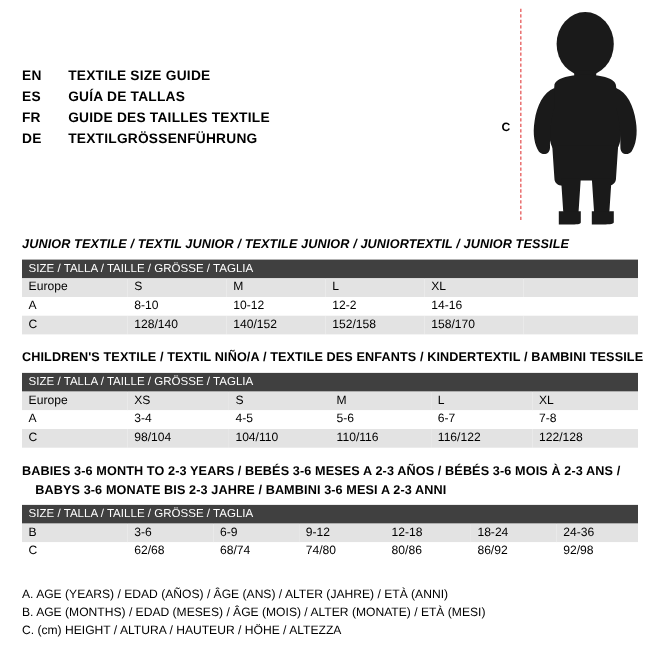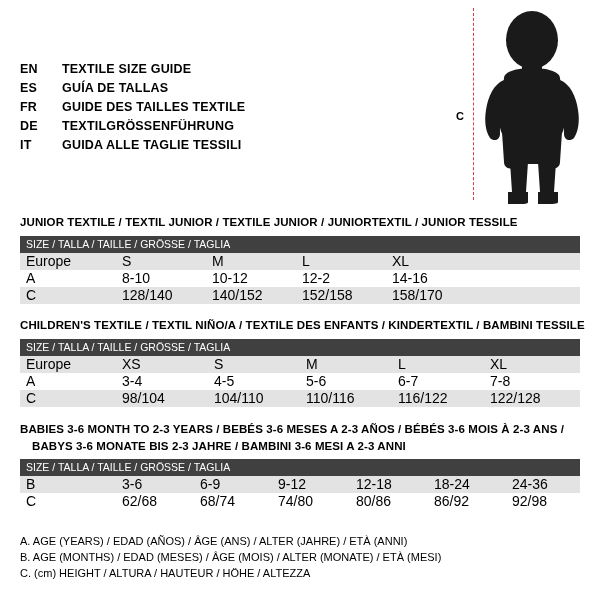--- a/index.html
+++ b/index.html
@@ -99,21 +99,21 @@
     border-collapse: collapse;
     width: 560px;
     table-layout: fixed;
     font-size: 11px;
   }
   table.size-table td {
     padding: 0 0 0 6px;
     height: 17px;
     line-height: 17px;
     vertical-align: middle;
-    font-size: 14px;
+    font-size: 11px;
     white-space: nowrap;
   }
   tr.head-row td {
     background: #404040;
     color: #ffffff;
     font-weight: normal;
     font-size: 10.5px;
   }
   tr.alt td {
     background: #e3e3e3;
@@ -150,24 +150,20 @@
       <span class="lang-text">GUÍA DE TALLAS</span>
     </div>
     <div class="lang-row">
       <span class="lang-code">FR</span>
       <span class="lang-text">GUIDE DES TAILLES TEXTILE</span>
     </div>
     <div class="lang-row">
       <span class="lang-code">DE</span>
       <span class="lang-text">TEXTILGRÖSSENFÜHRUNG</span>
     </div>
-    <div class="lang-row">
-      <span class="lang-code">IT</span>
-      <span class="lang-text">GUIDA ALLE TAGLIE TESSILI</span>
-    </div>
   </div>
 
   <div class="figure-area">
     <div class="dashline"></div>
     <div class="c-label">C</div>
     <svg class="silhouette" width="110" height="196" viewBox="0 0 110 196">
       <g fill="#1a1a1a">
 
         <ellipse cx="52" cy="30" rx="26" ry="29"></ellipse>
 
@@ -190,21 +186,21 @@
                  L32 182 Z"></path>
 
         <path d="M58 152 L76 152 L74 182 L70 188 C66 190, 60 188, 60 182 Z"></path>
 
         <path d="M28 182 L48 182 L48 192 C48 194, 44 194, 38 194 L28 194 Z"></path>
         <path d="M58 182 L78 182 L78 192 C78 194, 72 194, 66 194 L58 194 Z"></path>
       </g>
     </svg>
   </div>
 
-  <div class="section-title" style="left:20px; top:216px;">JUNIOR TEXTILE / TEXTIL JUNIOR / TEXTILE JUNIOR / JUNIORTEXTIL / JUNIOR TESSILE</div>
+  <div class="section-title" style="left:20px; top:216px;font-style:italic;">JUNIOR TEXTILE / TEXTIL JUNIOR / TEXTILE JUNIOR / JUNIORTEXTIL / JUNIOR TESSILE</div>
   <table class="size-table" style="left:20px; top:236px;">
     <colgroup>
       <col style="width:96px">
         <col style="width:90px">
         <col style="width:90px">
         <col style="width:90px">
         <col style="width:90px">
         <col style="width:104px">
     </colgroup>
     <tbody>

